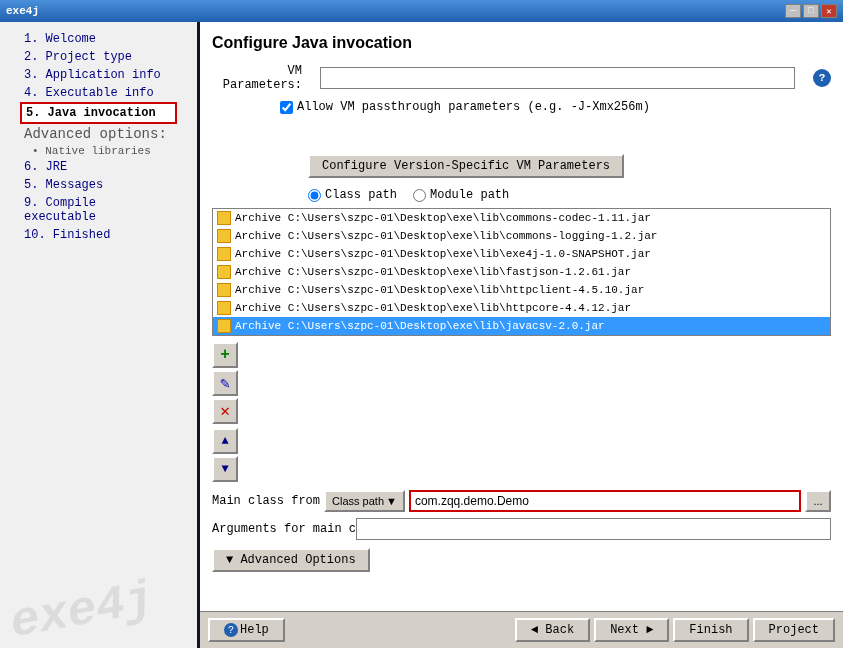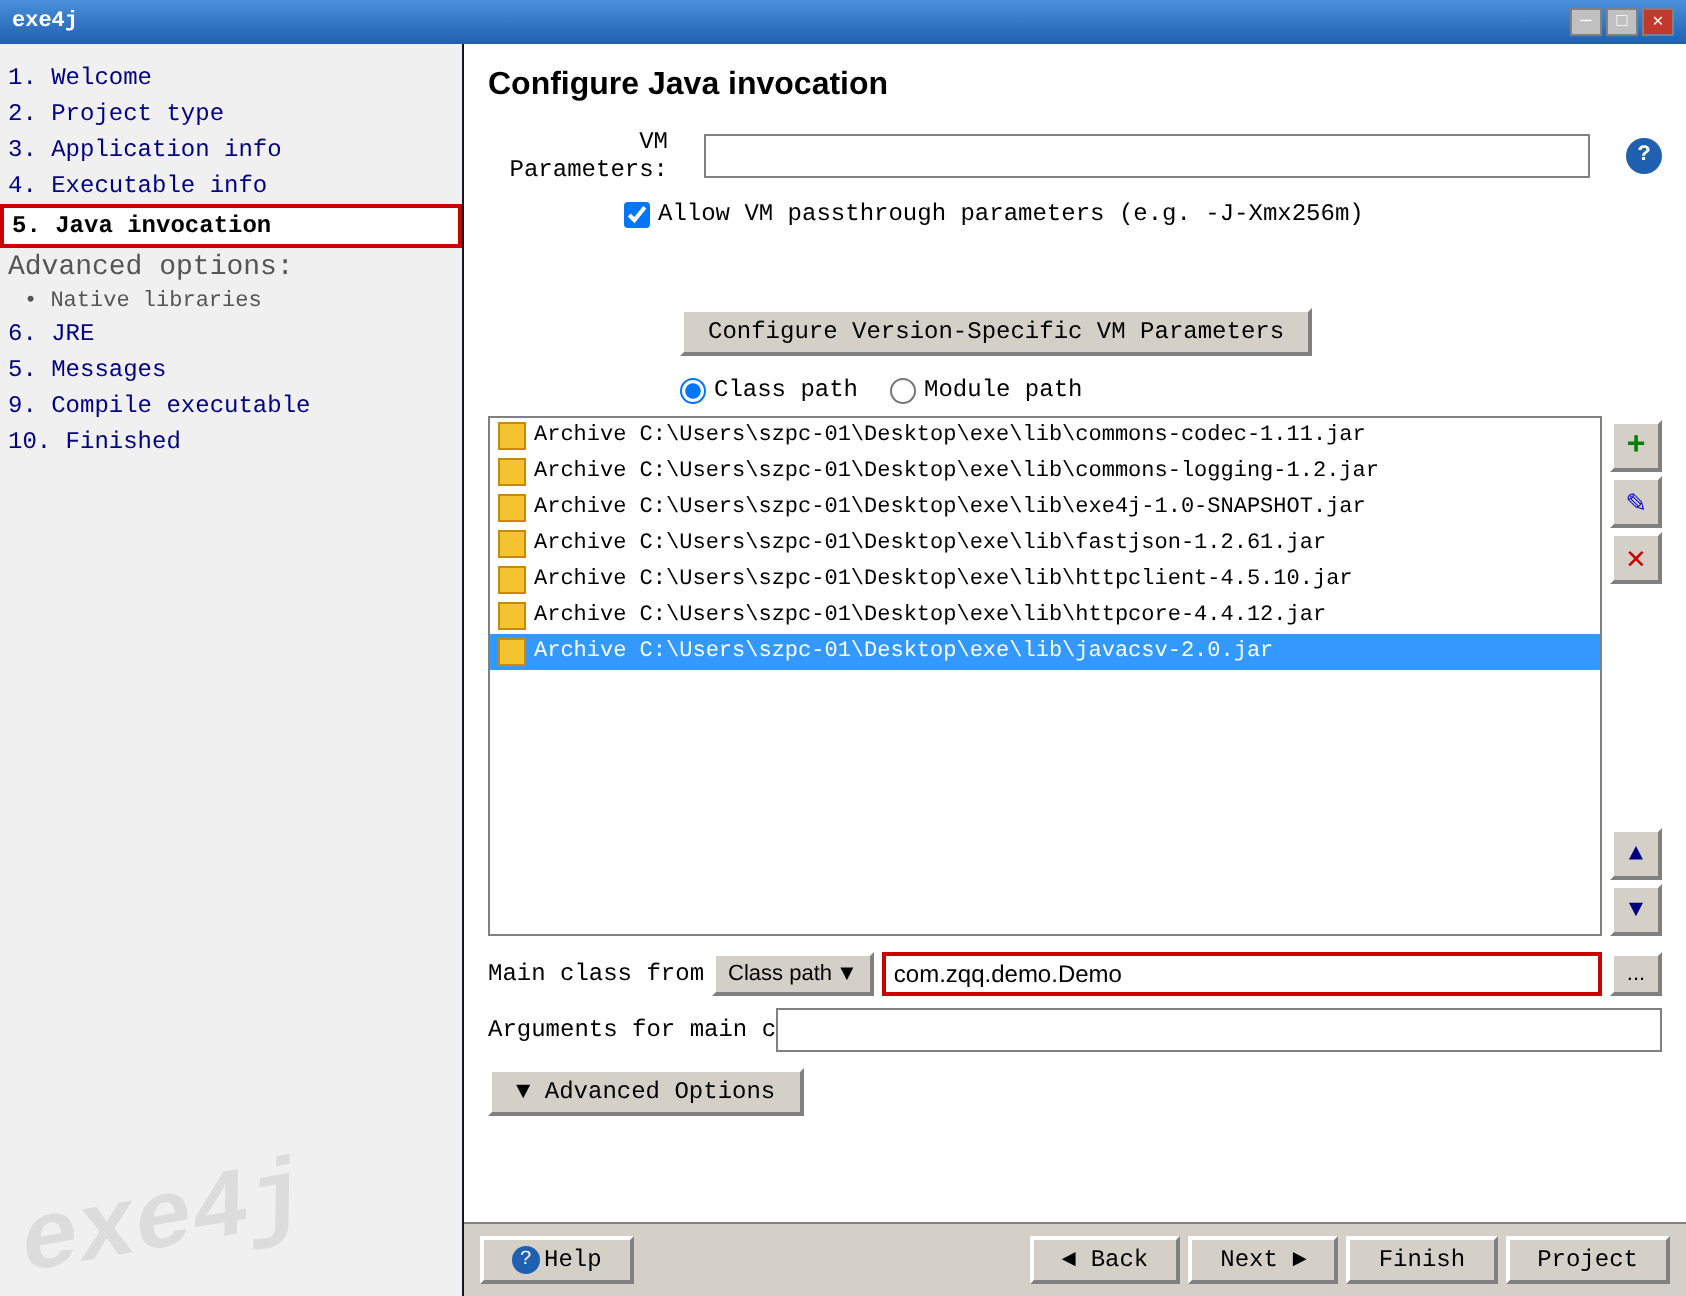--- a/index.html
+++ b/index.html
@@ -38,24 +38,24 @@
       align-items: center;
       justify-content: center;
       cursor: pointer;
     }
     .tb-btn.close { background: #c0392b; color: white; }
     .main-container {
       display: flex;
       height: calc(648px - 22px);
     }
     .sidebar {
-      width: 232px;
+      width: 200px;
       background: #f0f0f0;
-      border-right: 1px solid #0f172a;
-      padding: 8px 0;
+      border-right: 3px solid #0f172a;
+      padding: 8px 20px;
       position: relative;
       overflow: hidden;
     }
     .sidebar-watermark {
       position: absolute;
       bottom: 10px;
       left: 10px;
       font-size: 48px;
       color: rgba(200,200,200,0.5);
       font-style: italic;
@@ -159,20 +159,21 @@
     }
     .radio-item {
       display: flex;
       align-items: center;
       gap: 4px;
     }
     .classpath-container {
       display: flex;
       gap: 4px;
       margin-bottom: 8px;
+      flex-direction: column;
     }
     .classpath-list {
       flex: 1;
       border: 1px solid #808080;
       background: white;
       height: 260px;
       overflow-y: auto;
     }
     .cp-item {
       display: flex;

